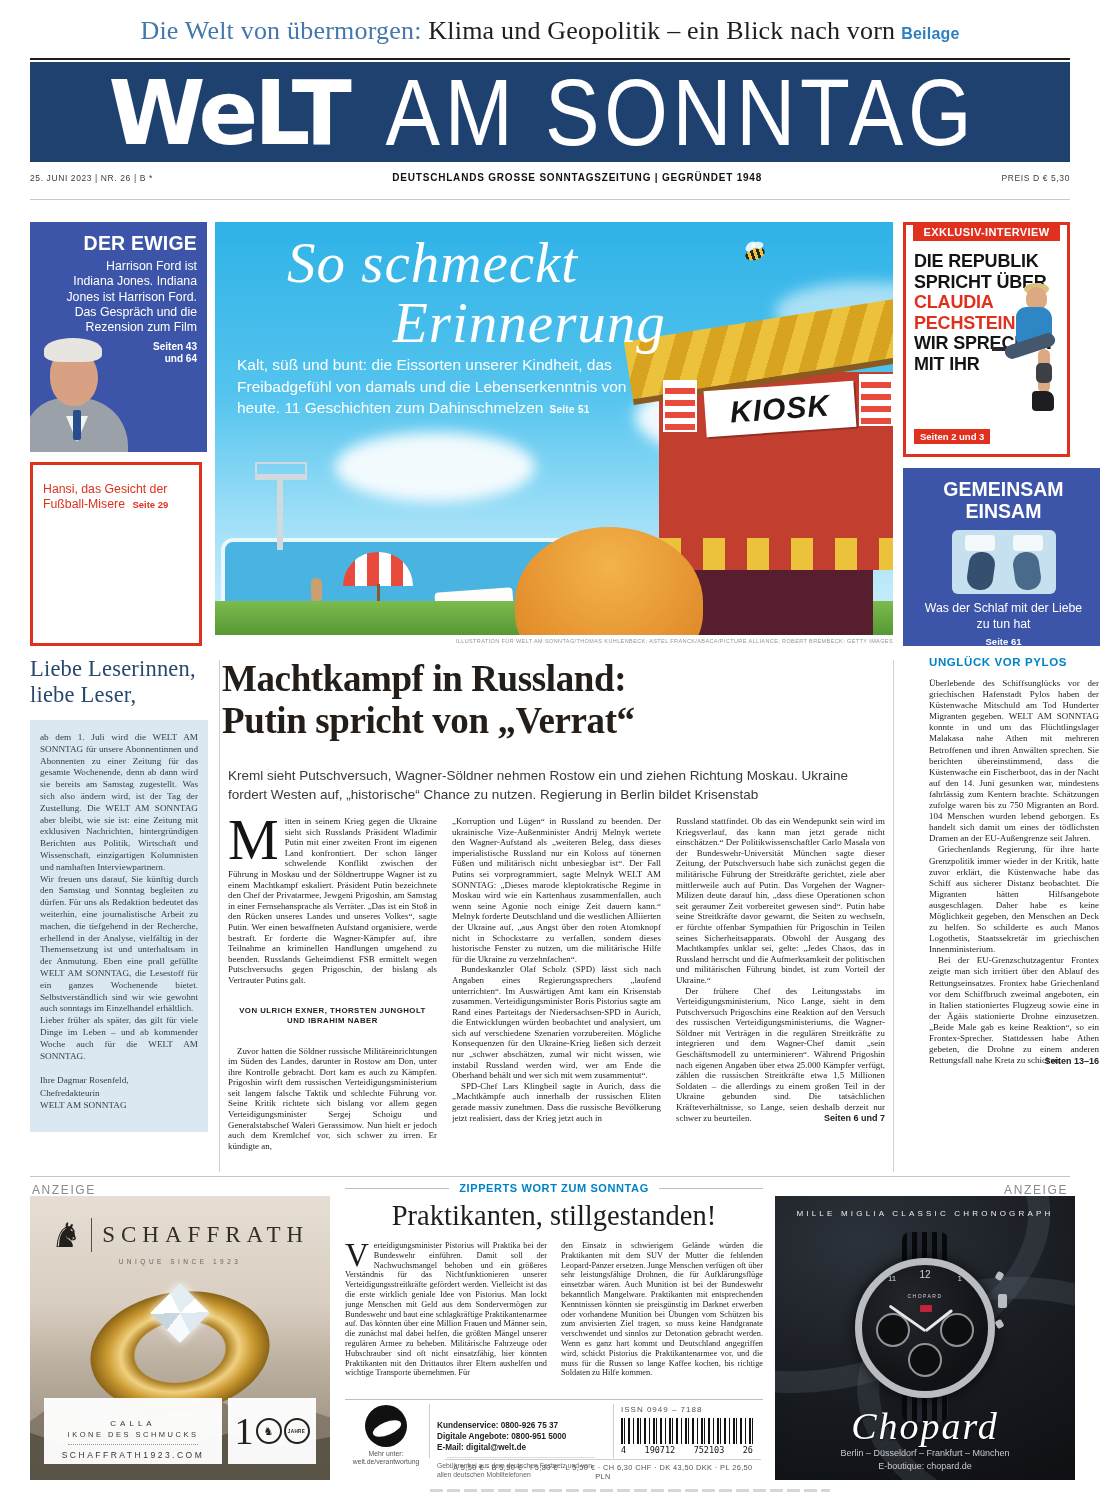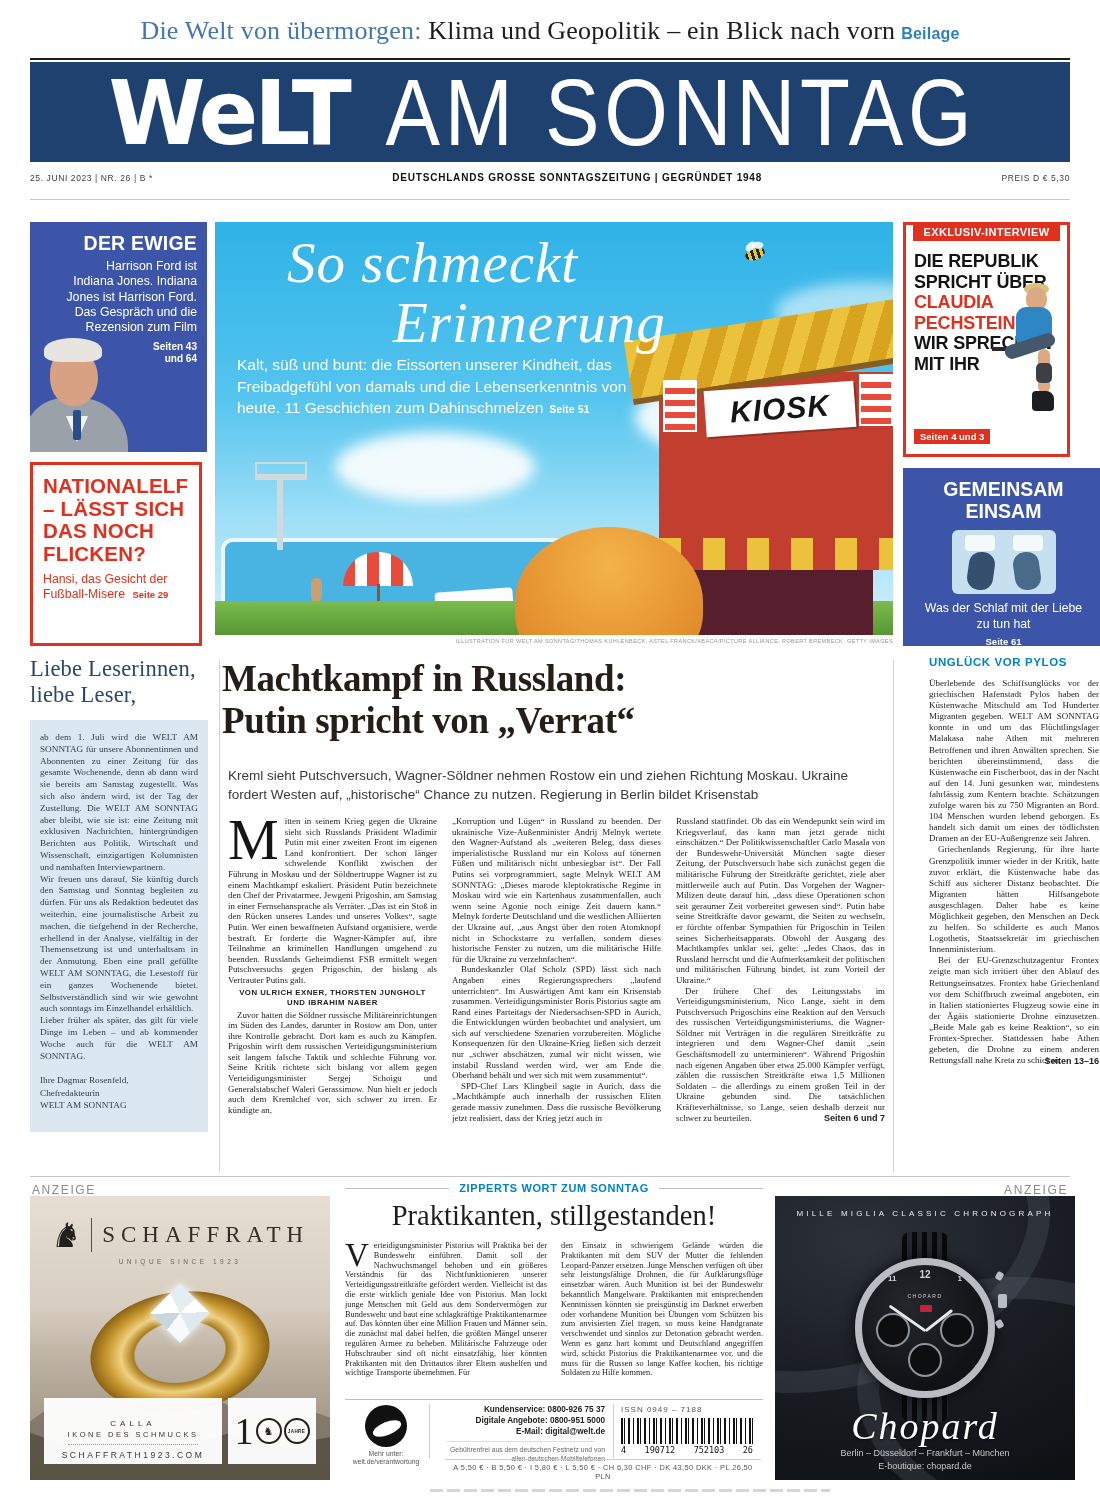--- a/index.html
+++ b/index.html
@@ -105,21 +105,21 @@
   .letter-box p{font-family:"Liberation Serif",serif;font-size:9.2px;line-height:11.8px;color:#33414f;text-align:justify}
   .letter-sig{margin-top:12px;font-family:"Liberation Serif",serif;font-size:9.2px;line-height:12.2px;color:#33414f}
 
   
   .vr{position:absolute;width:1px;background:#d2d2d2}
   .main-h{position:absolute;left:222px;top:658px;width:660px;font-family:"Liberation Serif",serif;font-weight:700;font-size:37px;line-height:42px;color:#241d18;letter-spacing:-.4px}
   .standfirst{position:absolute;left:228px;top:766px;width:648px;font-size:13.5px;line-height:19px;color:#3a3a3a}
   .cols{position:absolute;left:228px;top:816px;width:657px;height:354px;display:flex;gap:15px}
   .col{width:209px;height:354px;overflow:hidden;font-family:"Liberation Serif",serif;font-size:8.9px;line-height:10.6px;text-align:justify;color:#1d1d1b}
   .dropcap{float:left;font-family:"Liberation Serif",serif;font-size:57px;line-height:45px;padding:1px 6px 0 0;color:#141414}
-  .byline{text-align:center;font-family:"Liberation Sans",sans-serif;font-weight:700;font-size:7.8px;letter-spacing:.5px;line-height:10px;margin:2px 4px;color:#222}
+  .byline{text-align:center;font-family:"Liberation Sans",sans-serif;font-weight:700;font-size:7.8px;letter-spacing:.5px;line-height:10px;margin:20px 4px;color:#222}
   .ind{text-indent:9px}
   .endref{text-align:right;font-family:"Liberation Sans",sans-serif;font-weight:700;font-size:9px;margin-top:-10.6px}
 
   
   .pylos{position:absolute;left:929px;top:656px;width:170px;height:518px;overflow:hidden}
   .py-kicker{color:#0082c6;font-weight:800;font-size:11.5px;letter-spacing:.6px}
   .py-h{margin-top:7px;font-family:"Liberation Serif",serif;font-size:23px;line-height:26.5px;color:#2a5b84}
   .py-body{margin-top:10px}
   .py-body p{font-family:"Liberation Serif",serif;font-size:9px;line-height:11.1px;text-align:justify;color:#1d1d1b}
 
@@ -151,21 +151,21 @@
 
   .ad-cho{position:absolute;left:775px;top:1196px;width:300px;height:284px;background:radial-gradient(150% 110% at 28% 16%,#2c323a 0%,#171a1f 52%,#0b0d10 100%);overflow:hidden;color:#fff;text-align:center}
   .swirl{position:absolute;border-radius:50%;border:22px solid rgba(110,120,130,.22)}
   .swirl.a{width:430px;height:280px;left:-150px;top:-90px;transform:rotate(-16deg)}
   .swirl.b{width:380px;height:260px;right:-160px;bottom:-60px;transform:rotate(12deg)}
   .cho-title{padding-top:13px;font-size:8px;letter-spacing:3.2px;color:#ececec;position:relative}
   .watch{position:absolute;top:36px;left:50%;transform:translateX(-50%);width:150px;height:190px}
   .strap{position:absolute;left:52px;width:46px;background:repeating-linear-gradient(90deg,#07090b 0 5px,#232830 5px 10px);border-radius:8px}
   .strap.t{top:0;height:36px}.strap.b{bottom:0;height:36px}
   .case{position:absolute;top:26px;left:5px;width:140px;height:140px;border-radius:50%;border:7px solid #b9bdc2;background:radial-gradient(circle at 38% 32%,#23272c 0%,#101215 70%);box-shadow:0 0 14px rgba(0,0,0,.8)}
-  .num{position:absolute;color:#cfd3d8;font-size:10px;font-weight:700}
+  .num{position:absolute;color:#cfd3d8;font-size:10px;font-weight:400}
   .num.n12{top:4px;left:50%;transform:translateX(-50%)}
   .num.n11{top:9px;left:26px;font-size:8px}
   .num.n1{top:9px;right:26px;font-size:8px}
   .sub{position:absolute;width:34px;height:34px;border-radius:50%;background:#0c0e10;border:2px solid #8f949b}
   .sub.l{left:14px;top:48px}.sub.r{right:14px;top:48px}.sub.c{left:46px;top:78px}
   .badge{position:absolute;left:58px;top:40px;width:12px;height:7px;background:#c0233a;border-radius:1px}
   .brandtiny{position:absolute;top:28px;left:0;width:100%;text-align:center;font-size:5px;letter-spacing:1.5px;color:#cfd3d8}
   .hand{position:absolute;left:62px;top:22px;width:3px;height:44px;background:#e8e8e8;border-radius:2px;transform-origin:50% 100%}
   .hand.h{transform:rotate(52deg);height:34px;top:32px}
   .hand.m{transform:rotate(-55deg)}
@@ -187,21 +187,21 @@
   .zip-drop{float:left;font-family:"Liberation Serif",serif;font-size:33px;line-height:27px;padding:1px 5px 0 0}
 
   
   .zip-rule{position:absolute;left:345px;width:418px;top:1399px;height:1px;background:#bfbfbf}
   .footer{position:absolute;left:345px;top:1402px;width:418px;height:78px}
   .fvr{position:absolute;top:2px;height:54px;width:1px;background:#cfcfcf}
   .tuv{position:absolute;left:2px;top:3px;width:78px;text-align:center}
   .tuv-logo{width:42px;height:42px;margin:0 auto;border-radius:50%;background:#111;position:relative;overflow:hidden}
   .tuv-logo:after{content:"";position:absolute;left:7px;top:17px;width:30px;height:13px;background:#fff;border-radius:50%;transform:rotate(-22deg)}
   .tuv-note{margin-top:3px;font-size:6.8px;line-height:8.4px;color:#555}
-  .contact{position:absolute;left:92px;top:3px;width:168px;text-align:right}
+  .contact{position:absolute;left:92px;top:19px;width:168px;text-align:left}
   .contact .b{font-weight:700;font-size:8.2px;line-height:10.8px;color:#1d1d1b}
   .c-rule{margin:4px 10px;border-top:1px solid #ddd}
   .contact .n{font-size:6.8px;line-height:8.4px;color:#666}
   .issnbox{position:absolute;left:276px;top:3px;width:140px}
   .issn{font-size:8px;letter-spacing:1px;color:#555}
   .barcode{margin-top:4px;width:132px;height:26px;background:repeating-linear-gradient(90deg,#111 0 2px,#fff 2px 3px,#111 3px 4px,#fff 4px 7px,#111 7px 9px,#fff 9px 12px,#111 12px 13px,#fff 13px 16px)}
   .bar-digits{display:flex;justify-content:space-between;width:132px;font-family:"DejaVu Sans Mono",monospace;font-size:8.5px;color:#111;margin-top:1px}
   .price-rule{position:absolute;left:100px;right:2px;top:57px;height:1px;background:#cfcfcf}
   .prices{position:absolute;left:100px;right:2px;top:61px;text-align:center;font-size:7.4px;letter-spacing:.4px;color:#555}
 
@@ -235,21 +235,20 @@
     <div class="hf">
       <div class="hf-suit"></div>
       <div class="hf-shirt"></div>
       <div class="hf-tie"></div>
       <div class="hf-head"></div>
       <div class="hf-hair"></div>
     </div>
   </div>
 
   <div class="promo-nat">
-    <div class="pn-title">NATIONALELF – LÄSST SICH DAS NOCH FLICKEN?</div>
     <div class="pn-text"><span>Hansi, das Gesicht der Fußball-Misere</span> <span class="pn-ref">Seite 29</span></div>
   </div>
 
   <div class="hero">
     <div class="cloud" style="width:260px;height:90px;left:420px;top:150px"></div>
     <div class="cloud" style="width:200px;height:70px;left:120px;top:210px"></div>
     <div class="cloud" style="width:180px;height:60px;left:560px;top:60px;opacity:.55"></div>
     <div class="pool"></div>
     <div class="tower-rail"></div>
     <div class="tower-top"></div>
@@ -290,21 +289,21 @@
     <div class="cp">
       <div class="cp-seat"></div>
       <div class="cp-hair"></div>
       <div class="cp-head"></div>
       <div class="cp-top"></div>
       <div class="cp-jeans"></div>
       <div class="cp-shin"></div>
       <div class="cp-pad"></div>
       <div class="cp-boot"></div>
     </div>
-    <div class="pi-chip">Seiten 4 und 3</div>
+    <div class="pi-chip">Seiten 2 und 3</div>
   </div>
 
   <div class="promo-ein">
     <div class="pg-title">GEMEINSAM EINSAM</div>
     <div class="sleep">
       <div class="pillow a"></div>
       <div class="pillow b"></div>
       <div class="sleeper a"></div>
       <div class="sleeper b"></div>
     </div>

